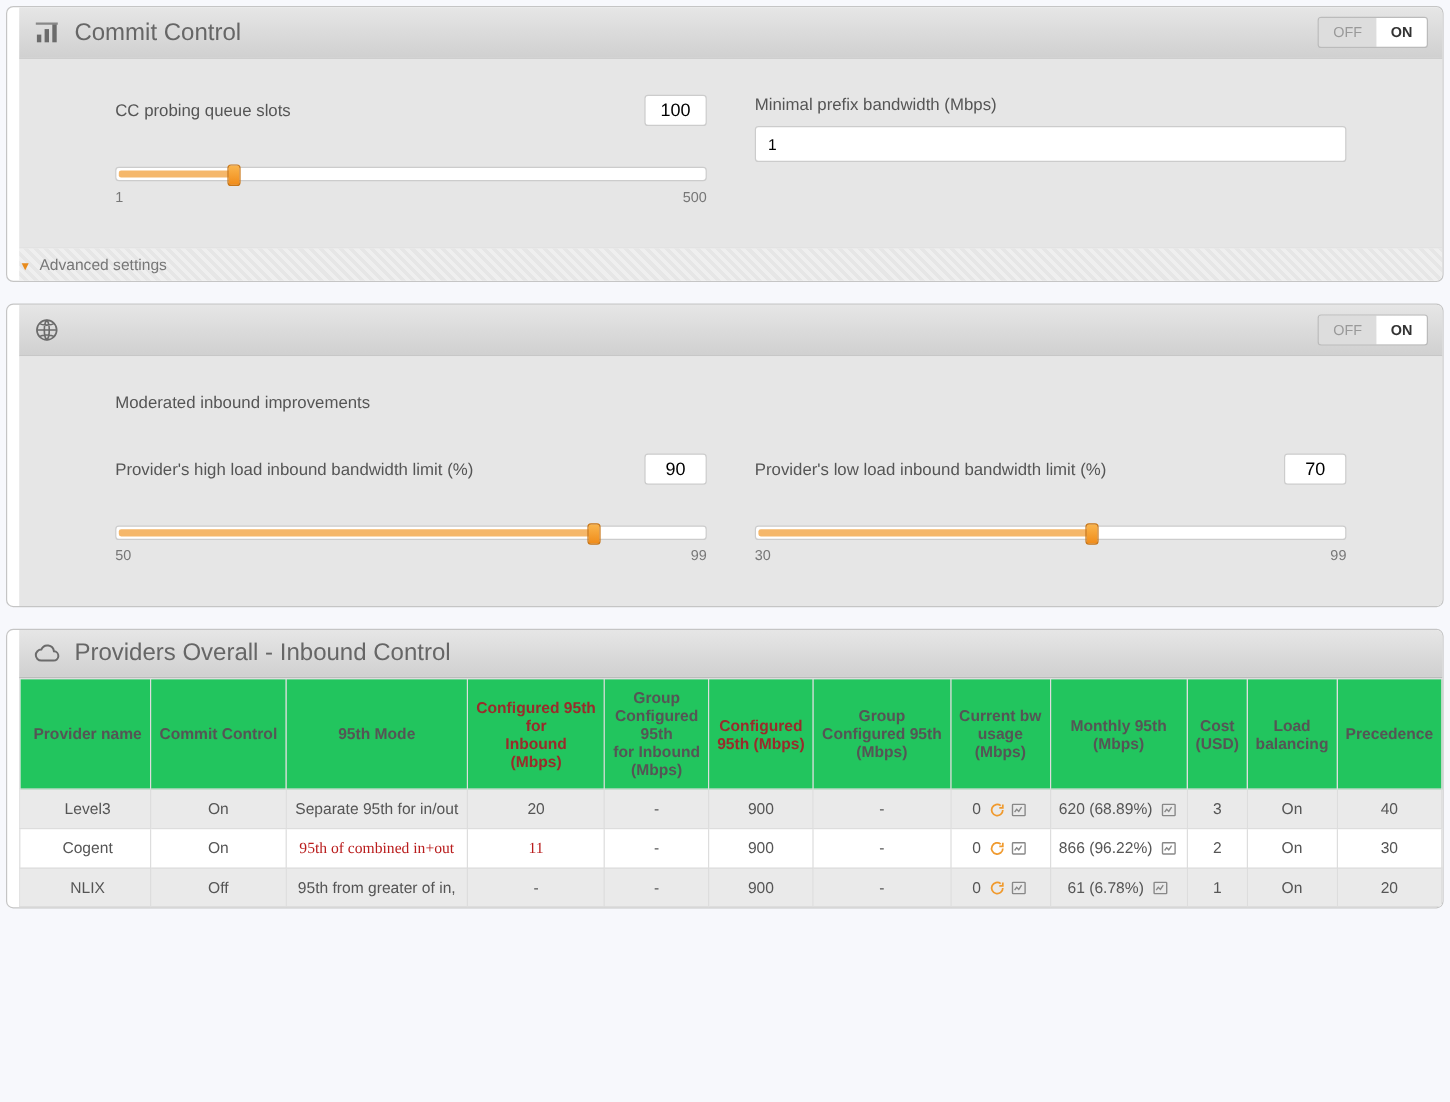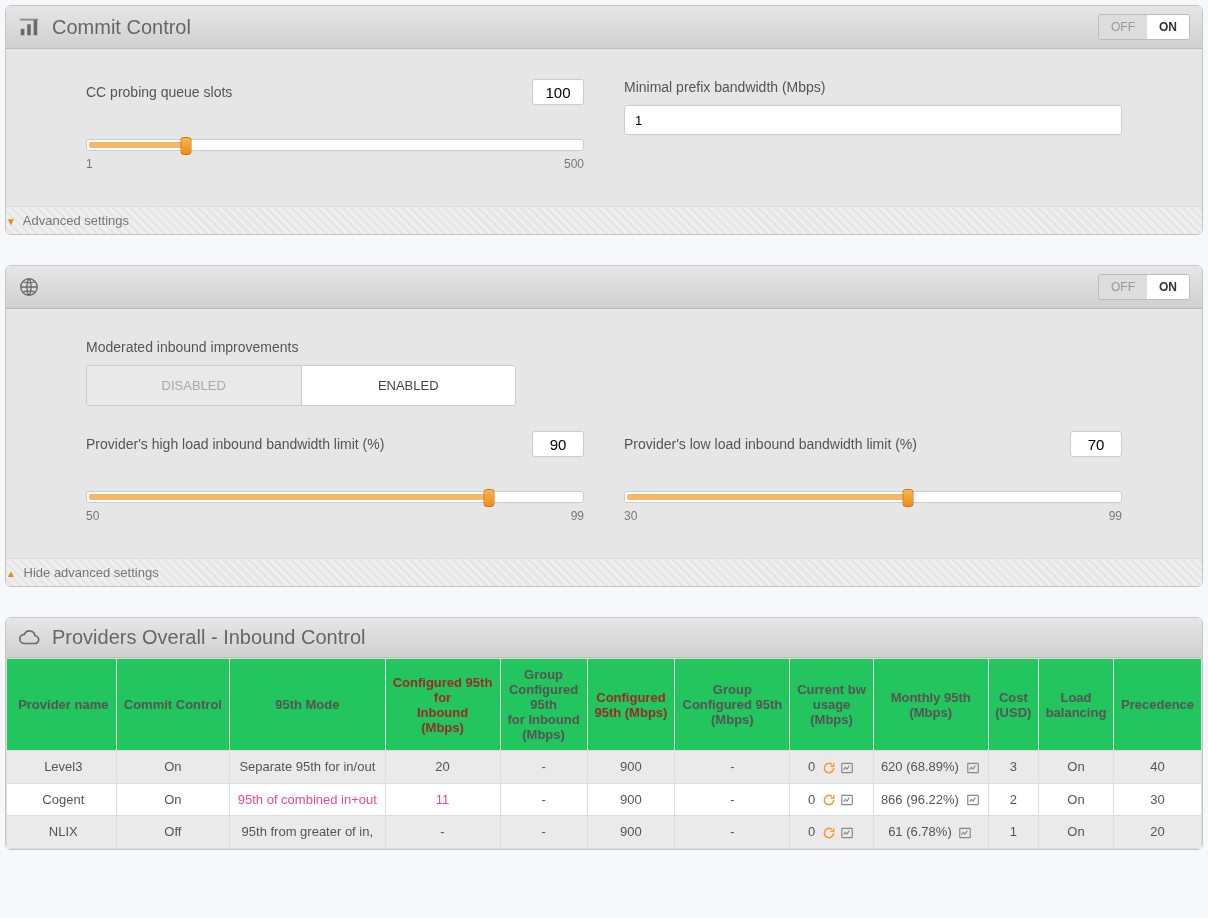--- a/index.html
+++ b/index.html
@@ -1,17 +1,17 @@
 <!DOCTYPE html>
 <html><head>
 <meta charset="utf-8">
 <style>
 * { box-sizing: border-box; margin: 0; padding: 0; }
 body { font-family: Arial, Helvetica, sans-serif; font-size: 13px; color: #555; background: #f7f8fc; padding: 5px; }
-.panel { border: 1px solid #c5c5c5; border-radius: 6px; margin-bottom: 30px; background: #fff; overflow: hidden; }
+.panel { border: 1px solid #c5c5c5; border-radius: 6px; margin-bottom: 18px; background: #fff; overflow: hidden; padding-left: 10px; }
 .panel-header { display: flex; align-items: center; justify-content: space-between; padding: 8px 12px; background: linear-gradient(#e6e6e6, #d0d0d0); border-bottom: 1px solid #bbb; }
 .panel-title { display: flex; align-items: center; gap: 12px; font-size: 20px; color: #666; font-weight: 400; }
 .panel-icon { width: 22px; height: 22px; display: inline-flex; color: #6b6b6b; }
 .toggle-group { display: flex; border: 1px solid #bbb; border-radius: 3px; overflow: hidden; }
 .toggle-group button { border: none; background: #ddd; color: #999; padding: 5px 12px; font-size: 12px; cursor: pointer; }
 .toggle-group button.active { background: #fff; color: #333; font-weight: 600; }
 .panel-body { background: #e6e6e6; padding: 30px 80px 10px 80px; }
 .row { display: flex; gap: 40px; margin-bottom: 25px; }
 .col { flex: 1; }
 .field-label { font-size: 14px; color: #555; margin-bottom: 10px; display: flex; justify-content: space-between; align-items: center; }
@@ -31,21 +31,21 @@
 .adv-bar { text-align: left; padding: 6px 0; font-size: 13px; color: #777; background: repeating-linear-gradient(45deg, #efefef, #efefef 3px, #e6e6e6 3px, #e6e6e6 6px); border-top: 1px solid #ddd; cursor: pointer; }
 .adv-bar .tri { color: #e88b1c; font-size: 10px; margin-right: 4px; }
 .adv-bar.hide .tri { display: inline-block; }
 table { width: 100%; border-collapse: collapse; font-size: 13px; }
 th, td { border: 1px solid #ddd; padding: 8px 6px; text-align: center; vertical-align: middle; }
 th { background: #22c55e; color: #555; font-weight: 600; font-size: 13px; }
 th.left, td.left { text-align: center; padding-left: 10px; }
 th.red { color: #9a2b2b; }
 tbody tr:nth-child(odd) td { background: #eaeaea; }
 tbody tr:nth-child(even) td { background: #fff; }
-.hl-orange { color: #ec4899; }
+.hl-orange { color: #b91c1c; font-family: Liberation Serif, serif; }
 .mini-icon { display: inline-block; width: 16px; height: 14px; vertical-align: middle; margin-left: 2px; }
 .spin-icon { color: #f09a2e; }
 .panel-body.tight { padding: 0; background: #fff; }
 </style>
 </head>
 <body>
 
 <div class="panel">
   <div class="panel-header">
     <div class="panel-title">
@@ -110,24 +110,20 @@
       <button>OFF</button>
       <button class="active">ON</button>
     </div>
   </div>
   <div class="panel-body">
     <div class="row">
       <div class="col">
         <div class="field-label">
             <span>Moderated inbound improvements</span>
           </div>
-        <div class="seg-group">
-          <button class="inactive">DISABLED</button>
-          <button class="sel">ENABLED</button>
-        </div>
       </div>
     </div>
     <div class="row">
       <div class="col">
         <div class="field-label">
           <span>Provider's high load inbound bandwidth limit (%)</span>
           <input class="num-input" value="90" style="">
         </div>
         <div class="slider-wrap" style="margin-top:34px;">
           <div class="slider-track">
@@ -150,24 +146,20 @@
             <div class="slider-fill" id="low-fill" style="width: 57%;"></div>
             <div class="slider-thumb" id="low-thumb" style="left: 57%;"></div>
           </div>
           <div class="slider-labels">
             <span>30</span>
             <span>99</span>
           </div>
         </div>
       </div>
     </div>
-  </div>
-  <div class="adv-bar hide">
-    <span class="tri">▲</span>
-    <span>Hide advanced settings</span>
   </div>
 </div>
 
 <div class="panel">
   <div class="panel-header">
     <div class="panel-title">
       <span class="panel-icon">
         <svg viewBox="0 0 24 24" fill="none" stroke="currentColor" stroke-width="1.8">
             <path d="M7 18a5 5 0 0 1 0-10 6 6 0 0 1 11.5 1.5A4 4 0 0 1 18 18H7z"></path>
           </svg>

